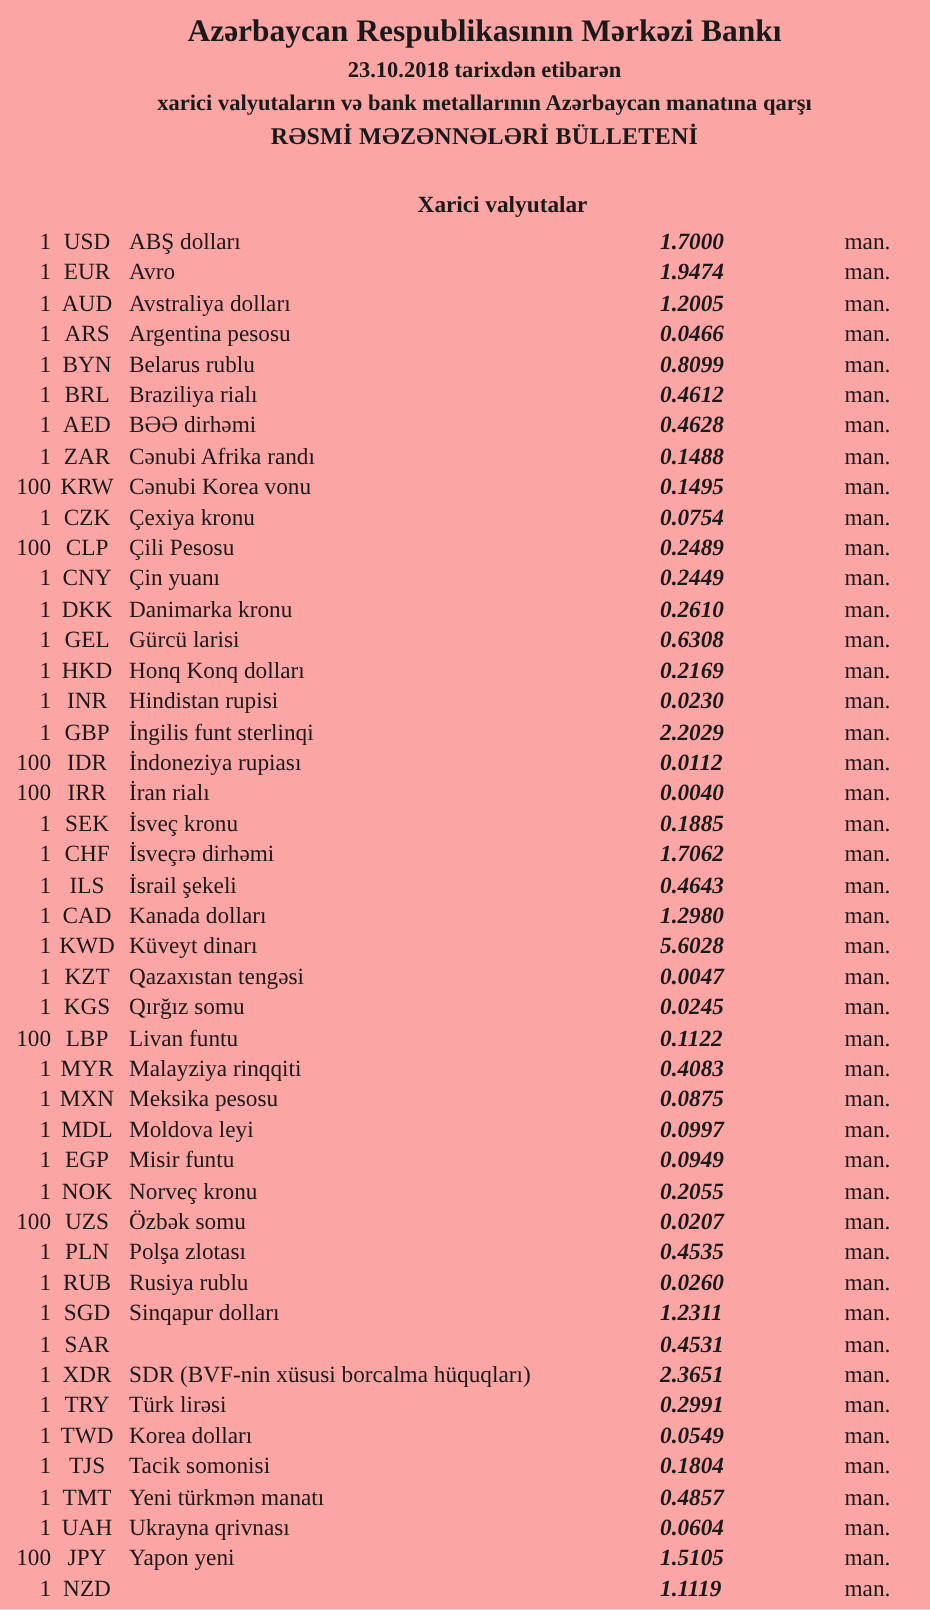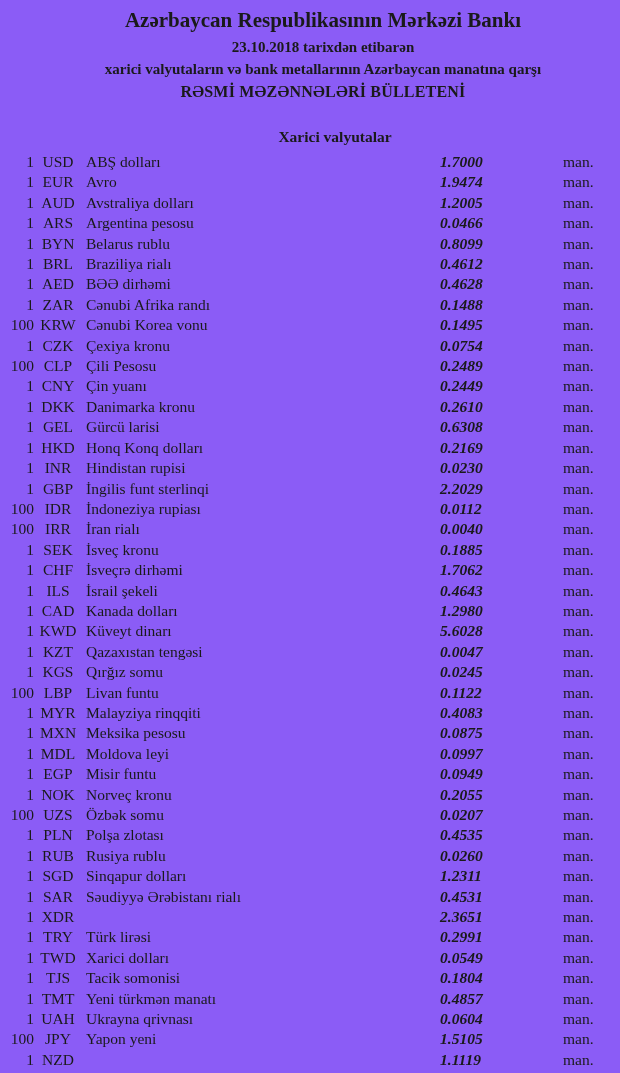--- a/index.html
+++ b/index.html
@@ -1,20 +1,20 @@
 <!DOCTYPE html>
 <html><head>
 <meta charset="utf-8">
 <style>
   html, body { margin: 0; padding: 0; background: #ffffff; }
   .page {
     position: relative;
     width: 620px;
     height: 1073px;
-    background: #8b5cf6;
+    background: #fca5a5;
     font-family: "Liberation Serif", "DejaVu Serif", serif;
     color: #1a1a1a;
     overflow: hidden;
   }
   .hdr {
     position: absolute;
     left: 13px;
     width: 620px;
     text-align: center;
     font-weight: bold;
@@ -347,44 +347,44 @@
     <span class="qty">1</span>
     <span class="code">SGD</span>
     <span class="cname">Sinqapur dolları</span>
     <span class="rate">1.2311</span>
     <span class="unit">man.</span>
   </div>
 
   <div class="row">
     <span class="qty">1</span>
     <span class="code">SAR</span>
-    <span class="cname">Səudiyyə Ərəbistanı rialı</span>
     <span class="rate">0.4531</span>
     <span class="unit">man.</span>
   </div>
 
   <div class="row">
     <span class="qty">1</span>
     <span class="code">XDR</span>
+    <span class="cname">SDR (BVF-nin xüsusi borcalma hüquqları)</span>
     <span class="rate">2.3651</span>
     <span class="unit">man.</span>
   </div>
 
   <div class="row">
     <span class="qty">1</span>
     <span class="code">TRY</span>
     <span class="cname">Türk lirəsi</span>
     <span class="rate">0.2991</span>
     <span class="unit">man.</span>
   </div>
 
   <div class="row">
     <span class="qty">1</span>
     <span class="code">TWD</span>
-    <span class="cname">Xarici dolları</span>
+    <span class="cname">Korea dolları</span>
     <span class="rate">0.0549</span>
     <span class="unit">man.</span>
   </div>
 
   <div class="row">
     <span class="qty">1</span>
     <span class="code">TJS</span>
     <span class="cname">Tacik somonisi</span>
     <span class="rate">0.1804</span>
     <span class="unit">man.</span>

